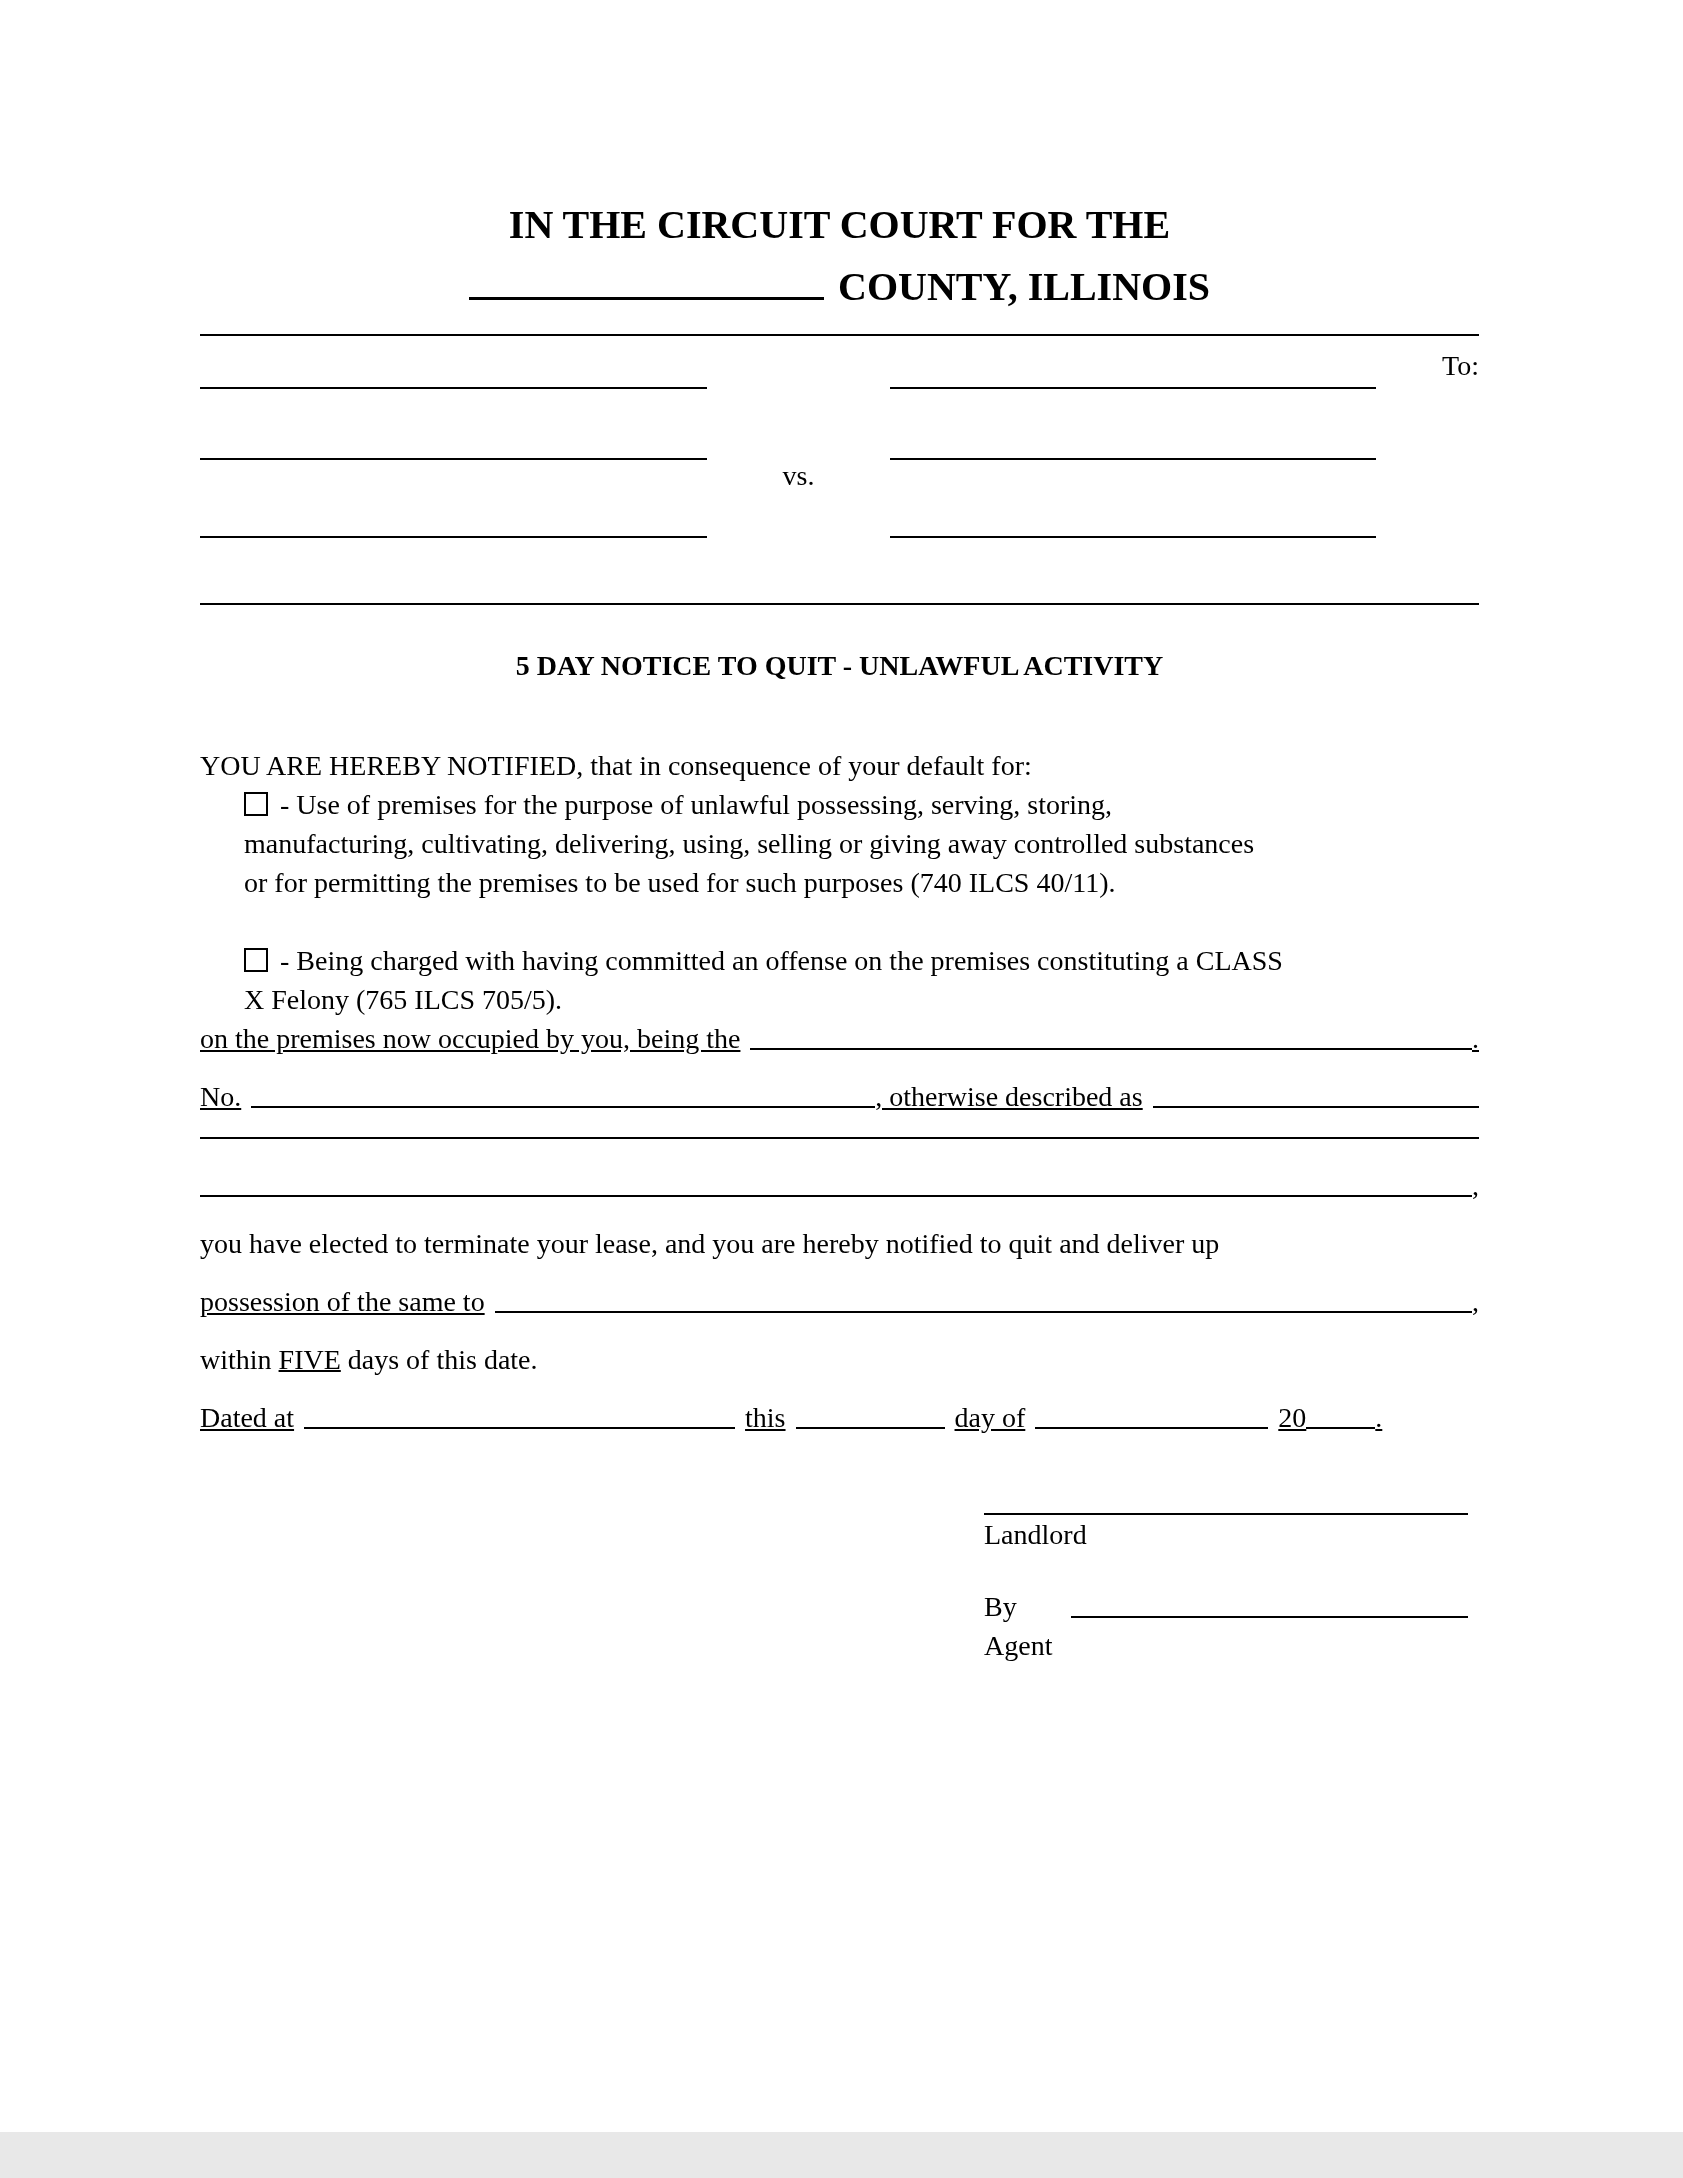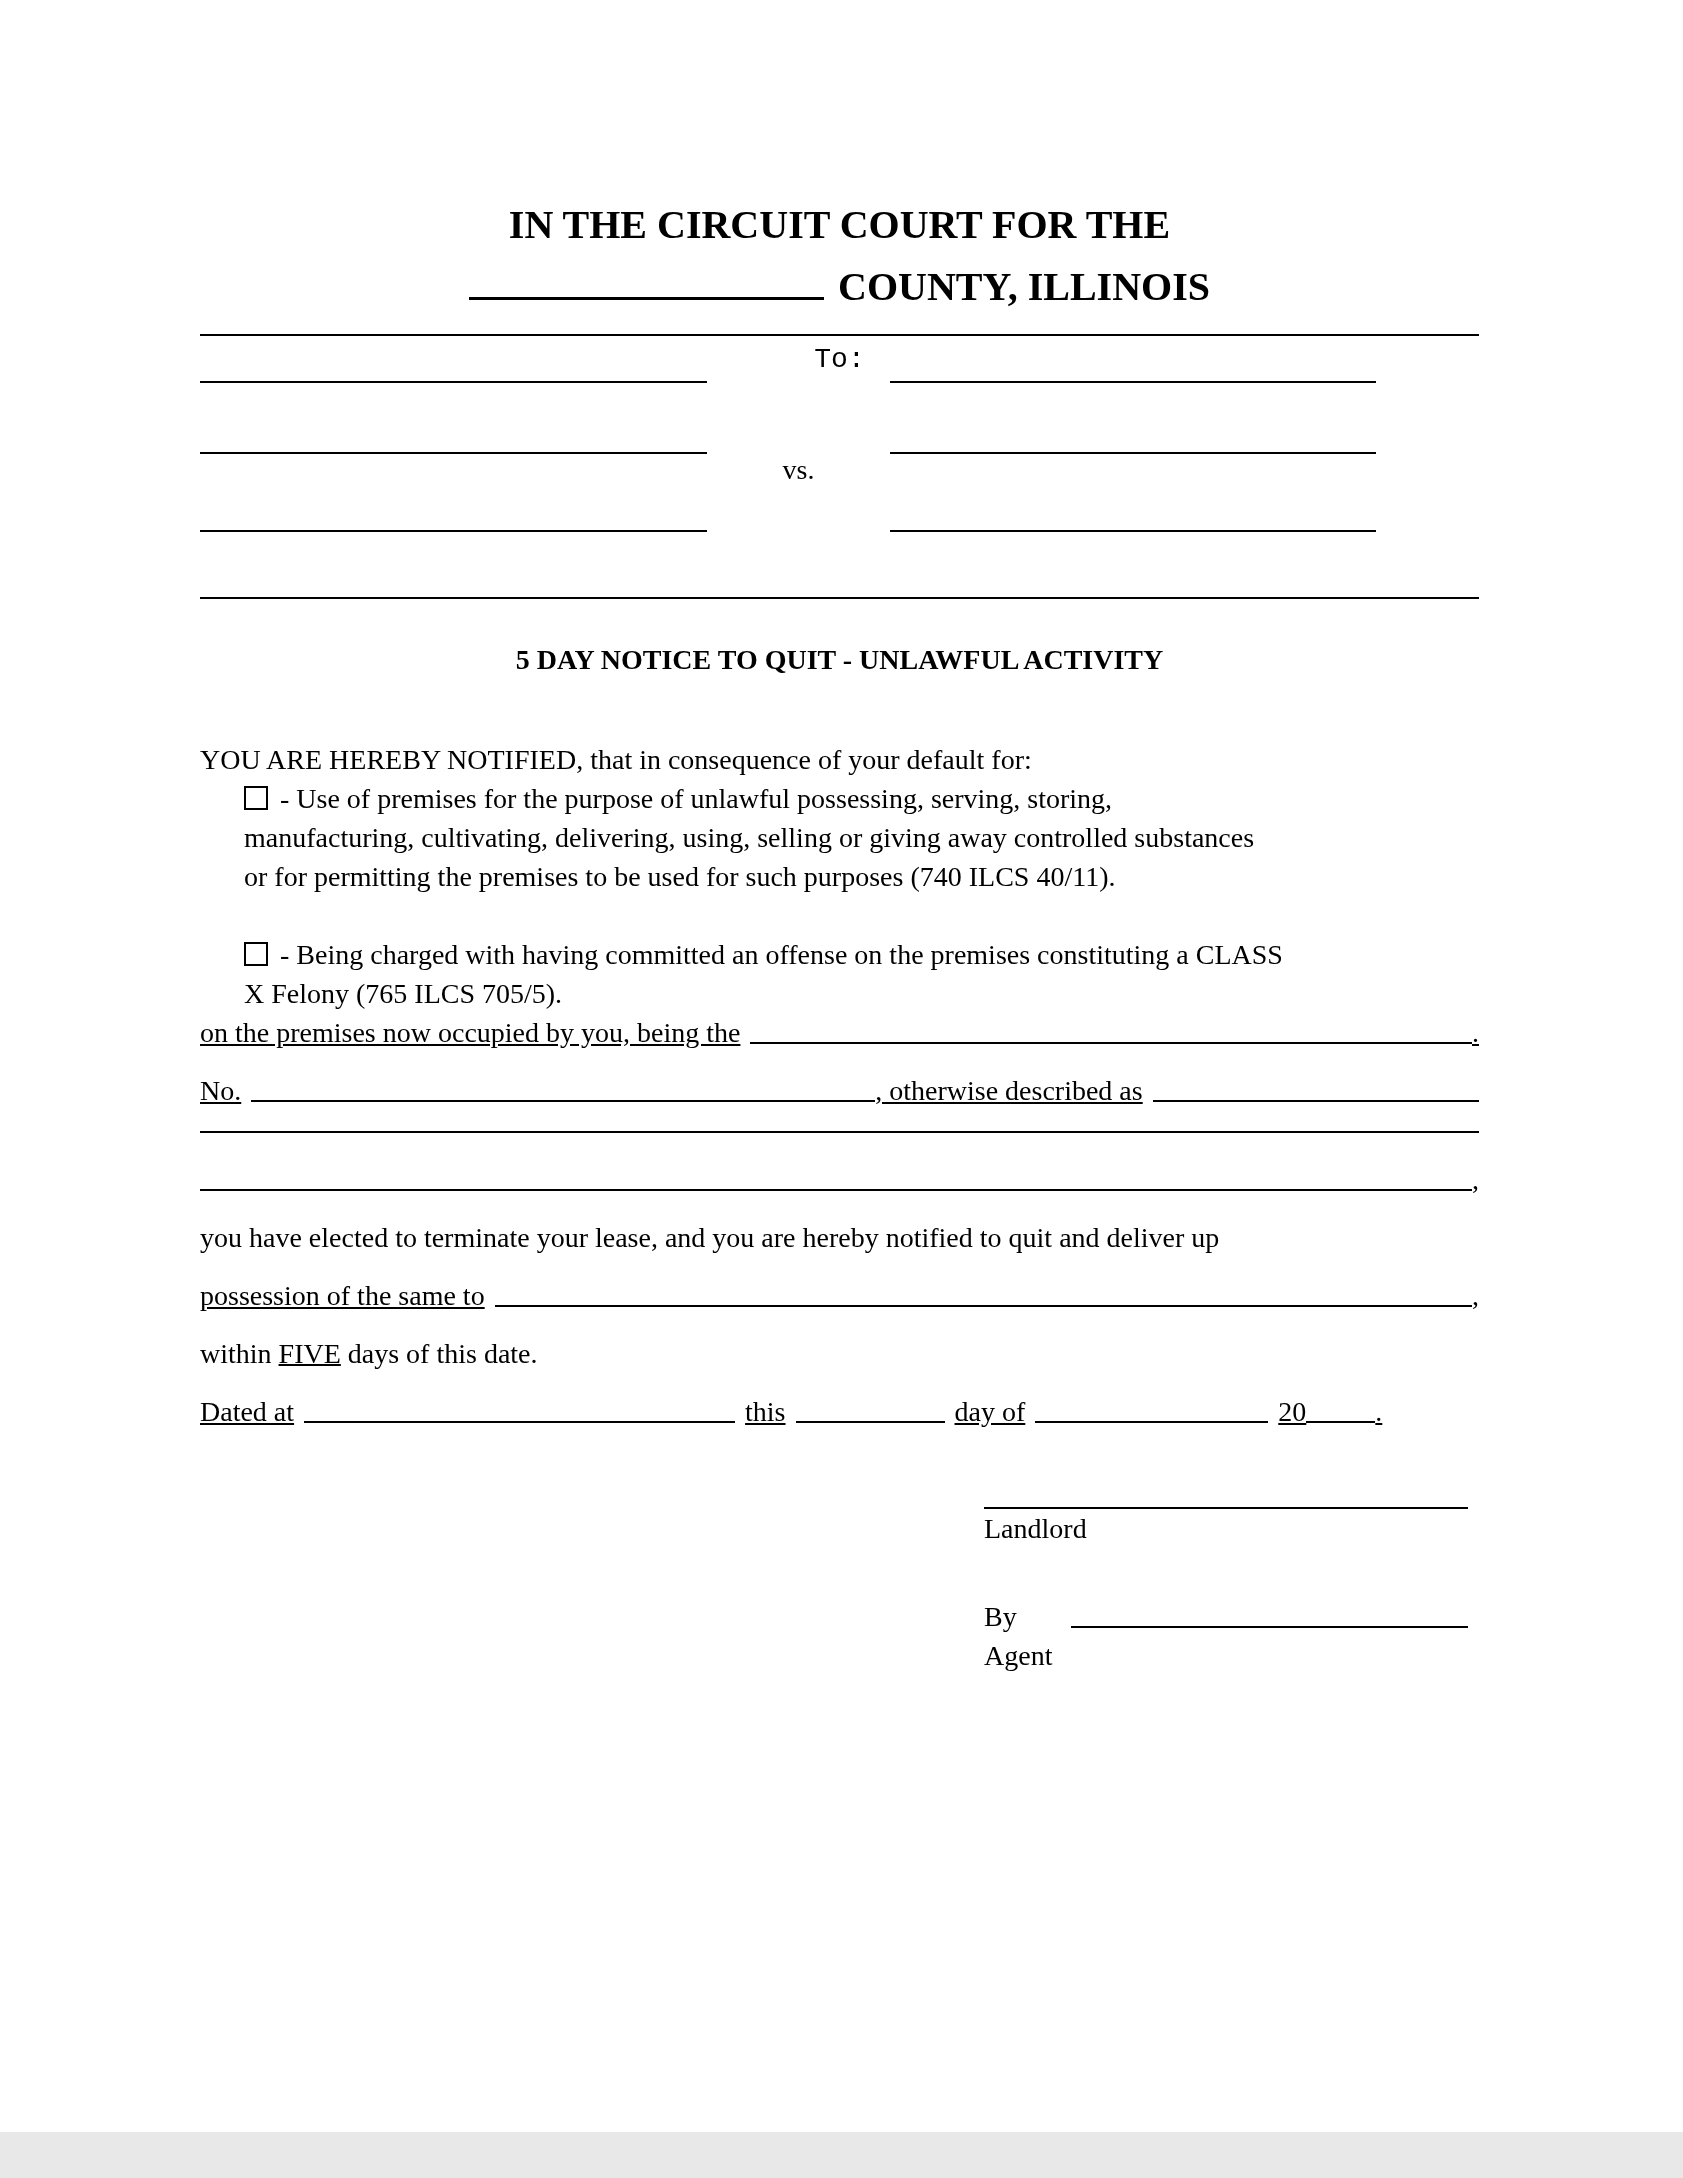--- a/index.html
+++ b/index.html
@@ -22,21 +22,21 @@
     display: inline-block;
     border-bottom: 3px solid #000;
     height: 2px;
   }
   .county-blank { width: 355px; margin-right: 14px; }
   
   .rule { border: 0; border-top: 2px solid #000; height: 0; margin: 0; }
   .rule-top { margin-top: 16px; }
   .rule-bottom { margin-top: 30px; }
   
-  .to-row { text-align: center; margin-top: 4px; font-family: Liberation Mono, monospace; }
+  .to-row { text-align: right; margin-top: 10px; }
   .cap-row { display: flex; height: 39px; }
   .cap-row-b { margin-top: 32px; }
   .cap-row-c { margin-top: 39px; }
   .cap-blank { border-bottom: 2px solid #000; height: 2px; }
   .cap-left { width: 507px; }
   .cap-mid { flex: 1; display: flex; justify-content: center; }
   .cap-right { width: 486px; margin-right: 103px; }
   
   .notice-title { margin-top: 36px; text-align: center; font-weight: bold; font-size: 28px; line-height: 50px; }
   
@@ -57,21 +57,21 @@
   .fixed-blank { border-bottom: 2px solid #000; height: 2px; margin-bottom: 8px; }
   .gap-l { margin-left: 10px; }
   .gap-r { margin-right: 10px; }
   .dbl { margin-top: 19px; }
   .underlined { text-decoration: underline; text-decoration-thickness: 2px; }
   .b1 { width: 431px; } .b2 { width: 149px; } .b3 { width: 233px; } .b4 { width: 69px; }
   .no-blank { width: 624px; }
   
   .sig-block { margin-top: 76px; margin-left: 784px; width: 484px; }
   .sig-line { border-top: 2px solid #000; }
-  .by-row { display: flex; align-items: flex-end; margin-top: 49px; gap: 44px; }
+  .by-row { display: flex; align-items: flex-end; margin-top: 33px; gap: 44px; }
   .by-row > span { white-space: pre; }
 </style>
 </head>
 <body>
 
 <div class="page">
 
   <div class="court-header">
     <div>IN THE CIRCUIT COURT FOR THE</div>
     <div>

